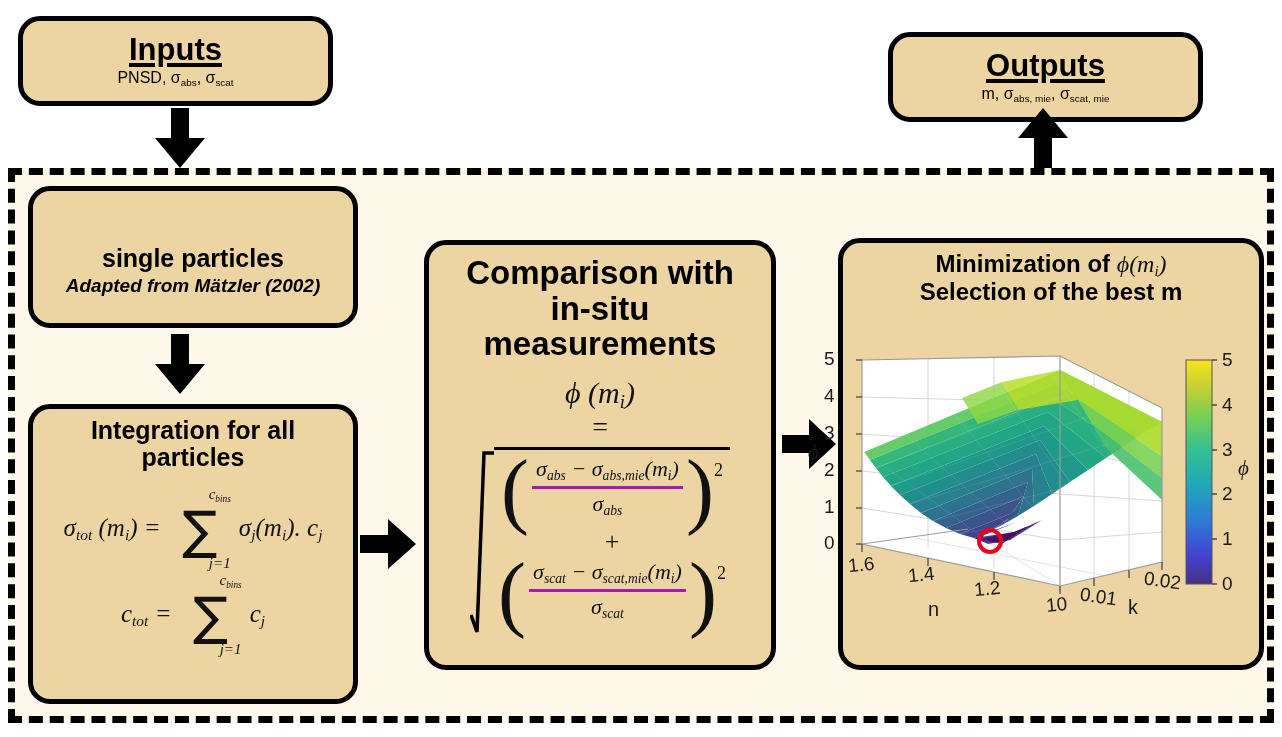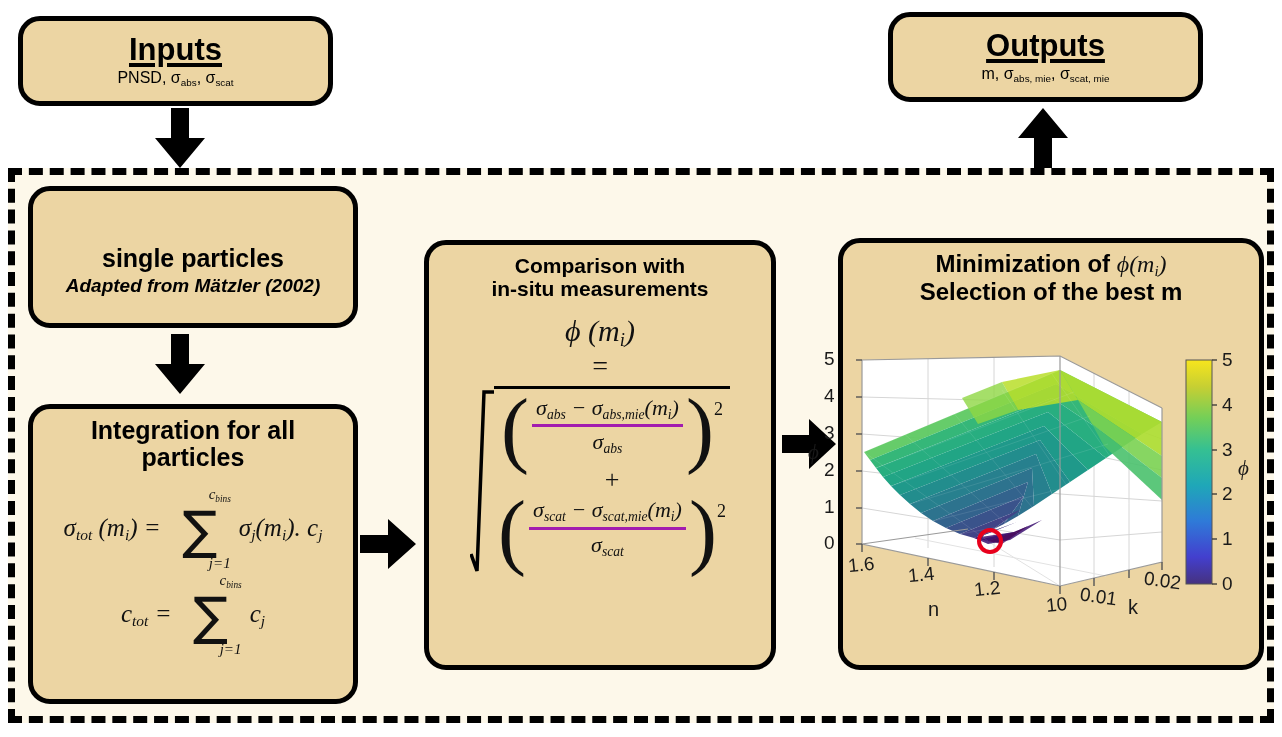--- a/index.html
+++ b/index.html
@@ -7,40 +7,40 @@
        font-family:"Liberation Sans",sans-serif;color:#000;}
 
   
   .box{position:absolute;background:#ecd5a3;border:5px solid #000;
        border-radius:22px;box-sizing:border-box;
        display:flex;flex-direction:column;align-items:center;}
   .ttl{font-weight:bold;text-align:center;line-height:1.08;}
 
   
   #inputs-box{left:18px;top:16px;width:315px;height:90px;justify-content:center;}
-  #outputs-box{left:888px;top:12px;width:315px;height:90px;justify-content:center;}
+  #outputs-box{left:888px;top:32px;width:315px;height:90px;justify-content:center;}
   .io-title{font-size:31px;font-weight:bold;text-decoration:underline;
             text-underline-offset:3px;text-decoration-thickness:4px;line-height:1.0;}
   .io-sub{font-size:16px;margin-top:5px;line-height:1;white-space:nowrap;}
   sub{font-size:.62em;vertical-align:-0.28em;}
 
   
   #dashed-region{position:absolute;left:8px;top:168px;width:1266px;height:555px;
     background:#fdf8ea;border:7px dashed #000;box-sizing:border-box;}
 
   
   #mie-box{left:28px;top:186px;width:330px;height:142px;justify-content:center;padding:4px 8px;}
   #mie-box .ttl{font-size:25px;}
   .cite{font-size:19px;font-style:italic;font-weight:bold;margin-top:3px;text-align:center;}
 
   #integration-box{left:28px;top:404px;width:330px;height:300px;padding:8px 6px 0;}
   #integration-box .ttl{font-size:25px;}
 
   #comparison-box{left:424px;top:240px;width:352px;height:430px;padding:10px 8px 0;}
-  #comparison-box .ttl{font-size:21px;}
+  #comparison-box .ttl{font-size:33px;}
 
   #minimization-box{left:838px;top:238px;width:426px;height:432px;padding:8px 6px 0;}
   #minimization-box .ttl{font-size:24px;}
 
   
   .math{font-family:"Liberation Serif",serif;font-style:italic;color:#111;}
   .mrow{display:flex;align-items:center;justify-content:center;}
   .sum-wrap{display:inline-flex;flex-direction:column;align-items:center;
             line-height:1;margin:0 8px;}
   .sum-lim{font-size:15px;font-family:"Liberation Serif",serif;font-style:italic;margin-left:40px;}

